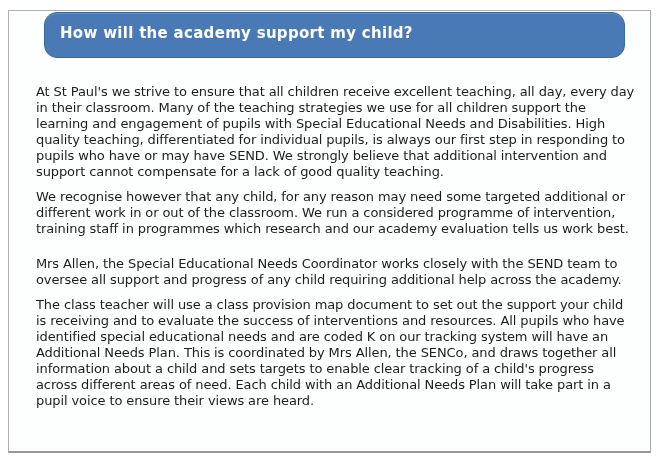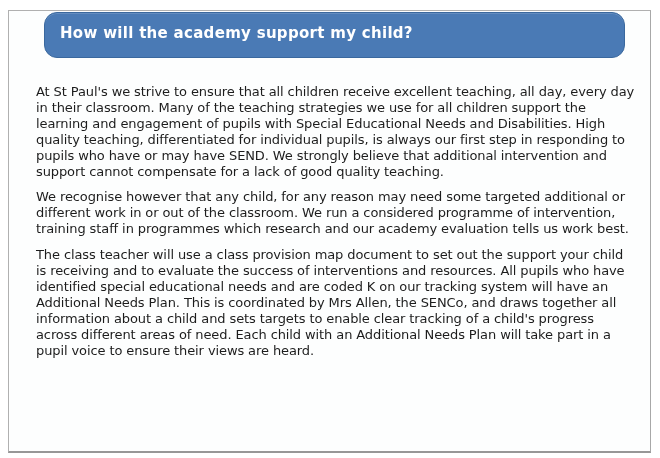--- a/index.html
+++ b/index.html
@@ -55,36 +55,37 @@
     width: 599px;
     color: #1d1d1d;
     font-size: 13px;
     line-height: 16px;
     letter-spacing: -0.1px;
   }
   .doc-body p {
     margin: 0 0 9px 0;
   }
   .doc-body p.tight {
-    margin-bottom: 10px;
+    margin-bottom: 19px;
   }
   .doc-body p.last {
     margin-bottom: 11px;
   }
 </style>
 </head>
 <body>
 
 <div class="canvas">
   <div class="page-frame" style="background-color: rgb(253, 254, 254);">
 
     <div class="title-banner" style="background-color: rgb(74, 122, 181); border-color: rgb(58, 104, 158);">
       <h1 style="color: #ffffff;">How will the academy support my child?</h1>
     </div>
 
     <div class="doc-body" style="color: rgb(29, 29, 29);">
       <p>At St Paul's we strive to ensure that all children receive excellent teaching, all day, every day in their classroom. Many of the teaching strategies we use for all children support the learning and engagement of pupils with Special Educational Needs and Disabilities. High quality teaching, differentiated for individual pupils, is always our first step in responding to pupils who have or may have SEND. We strongly believe that additional intervention and support cannot compensate for a lack of good quality teaching.</p>
       <p class="tight">We recognise however that any child, for any reason may need some targeted additional or different work in or out of the classroom. We run a considered programme of intervention, training staff in programmes which research and our academy evaluation tells us work best.</p>
+      <p>Mrs Allen, the Special Educational Needs Coordinator works closely with the SEND team to oversee all support and progress of any child requiring additional help across the academy.</p>
       <p class="last">The class teacher will use a class provision map document to set out the support your child is receiving and to evaluate the success of interventions and resources. All pupils who have identified special educational needs and are coded K on our tracking system will have an Additional Needs Plan. This is coordinated by Mrs Allen, the SENCo, and draws together all information about a child and sets targets to enable clear tracking of a child's progress across different areas of need. Each child with an Additional Needs Plan will take part in a pupil voice to ensure their views are heard.</p>
     </div>
 
   </div>
 </div>
 
 </body></html>

